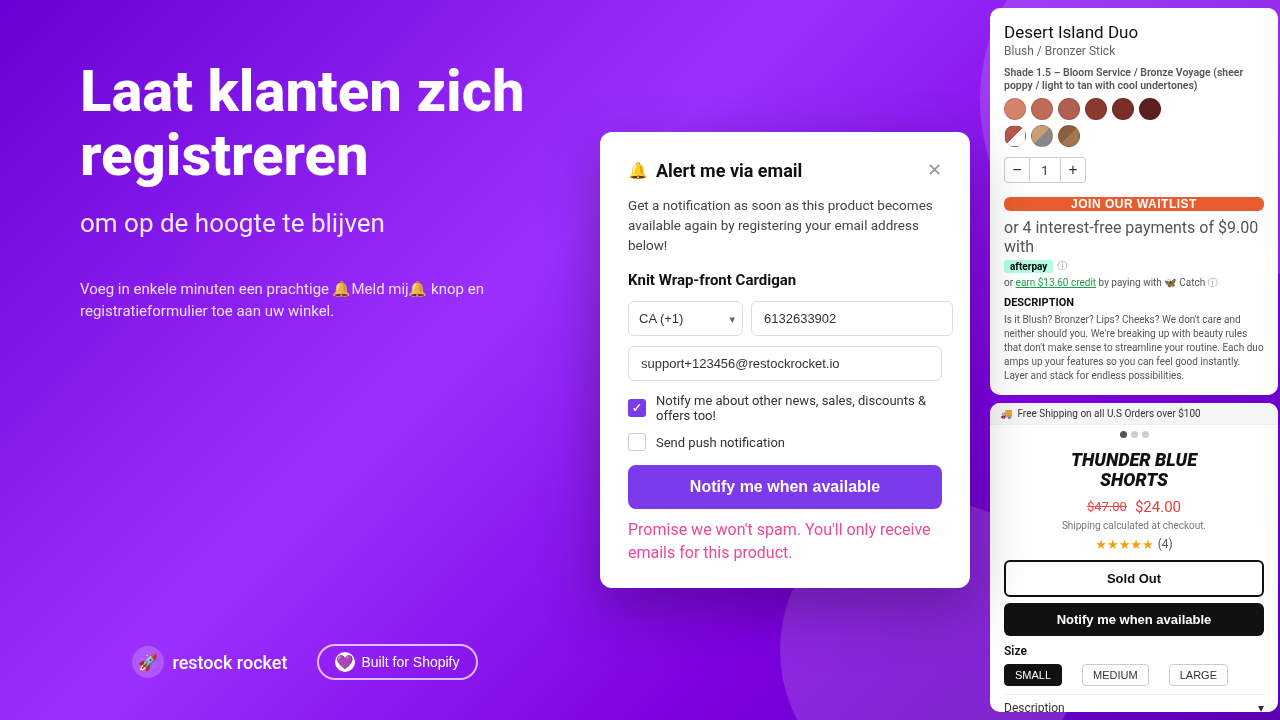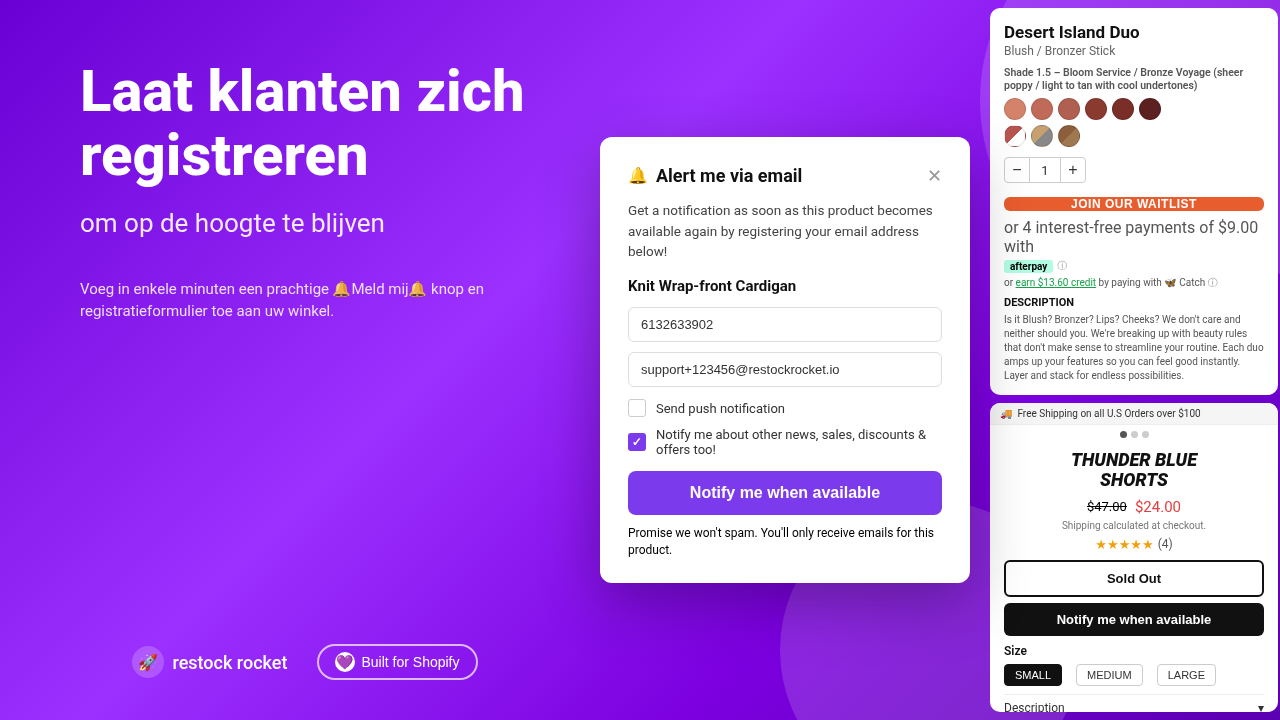--- a/index.html
+++ b/index.html
@@ -251,22 +251,22 @@
       border: none;
       border-radius: 8px;
       font-size: 16px;
       font-weight: 600;
       cursor: pointer;
       margin-bottom: 10px;
       margin-top: 4px;
     }
 
     .promise-text {
-      font-size: 12px;
-      color: #000000;
+      font-size: 16px;
+      color: #ec4899;
       text-align: left;
       line-height: 1.4;
     }
 
     
     .right-section {
       flex: 0 0 300px;
       display: flex;
       flex-direction: column;
       gap: 8px;
@@ -277,21 +277,21 @@
     
     .product-card-top {
       background: white;
       border-radius: 10px;
       padding: 14px 14px 12px;
       flex: 0 0 auto;
     }
 
     .product-card-top .product-title {
       font-size: 17px;
-      font-weight: 700;
+      font-weight: 400;
       color: #111;
       margin-bottom: 2px;
     }
 
     .product-card-top .product-subtitle {
       font-size: 12px;
       color: #666;
       margin-bottom: 8px;
     }
 
@@ -479,21 +479,21 @@
     .price-row {
       display: flex;
       align-items: center;
       gap: 8px;
       justify-content: center;
       margin-bottom: 4px;
     }
 
     .original-price {
       font-size: 13px;
-      color: #000000;
+      color: #ef4444;
       text-decoration: line-through;
     }
 
     .sale-price {
       font-size: 15px;
       font-weight: 400;
       color: #e53e3e;
     }
 
     .shipping-note {
@@ -549,21 +549,21 @@
 
     .size-label {
       font-size: 12px;
       font-weight: 600;
       color: #111;
       margin-bottom: 6px;
     }
 
     .size-options {
       display: flex;
-      gap: 14px;
+      gap: 20px;
       margin-bottom: 8px;
     }
 
     .size-btn {
       padding: 4px 10px;
       border: 1.5px solid #ccc;
       border-radius: 4px;
       font-size: 11px;
       background: white;
       cursor: pointer;
@@ -656,33 +656,40 @@
           <span>Alert me via email</span>
         </div>
         <button class="close-btn">✕</button>
       </div>
 
       <p class="modal-desc">Get a notification as soon as this product becomes available again by registering your email address below!</p>
 
       <p class="product-name">Knit Wrap-front Cardigan</p>
 
       <div class="phone-row">
+        <div class="phone-country-wrap">
+          <select>
+            <option>CA (+1)</option>
+            <option>US (+1)</option>
+            <option>UK (+44)</option>
+          </select>
+        </div>
         <input type="text" class="phone-number" value="6132633902" style="">
       </div>
 
       <input type="email" class="email-field" value="support+123456@restockrocket.io" style="">
+
+      <div class="checkbox-row">
+        <div class="checkbox-checked"></div>
+        <label>Notify me about other news, sales, discounts &amp; offers too!</label>
+      </div>
 
       <div class="checkbox-row">
         <div class="checkbox-unchecked"></div>
         <label>Send push notification</label>
-      </div>
-
-      <div class="checkbox-row">
-        <div class="checkbox-checked"></div>
-        <label>Notify me about other news, sales, discounts &amp; offers too!</label>
       </div>
 
       <button class="notify-btn">Notify me when available</button>
 
       <p class="promise-text">Promise we won't spam. You'll only receive emails for this product.</p>
     </div>
   </div>
 
   <div class="right-section">
 

